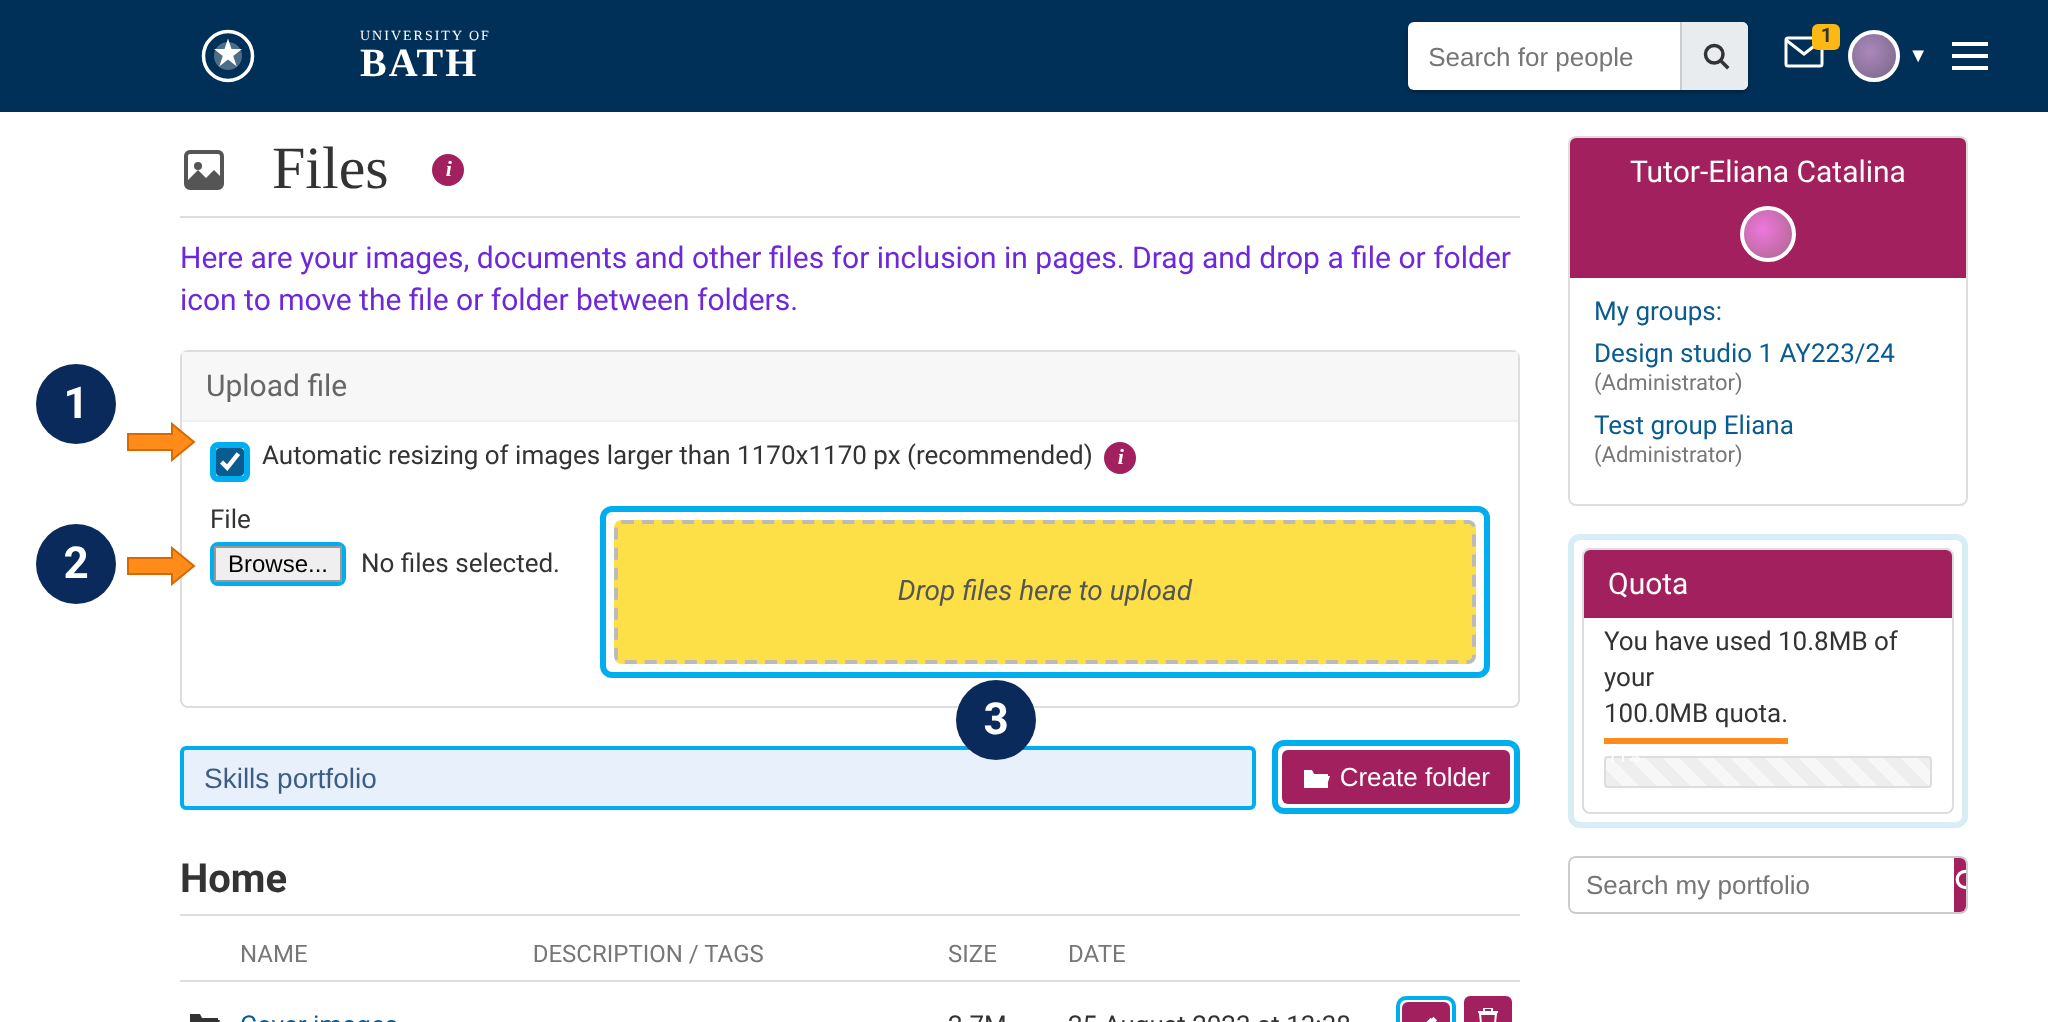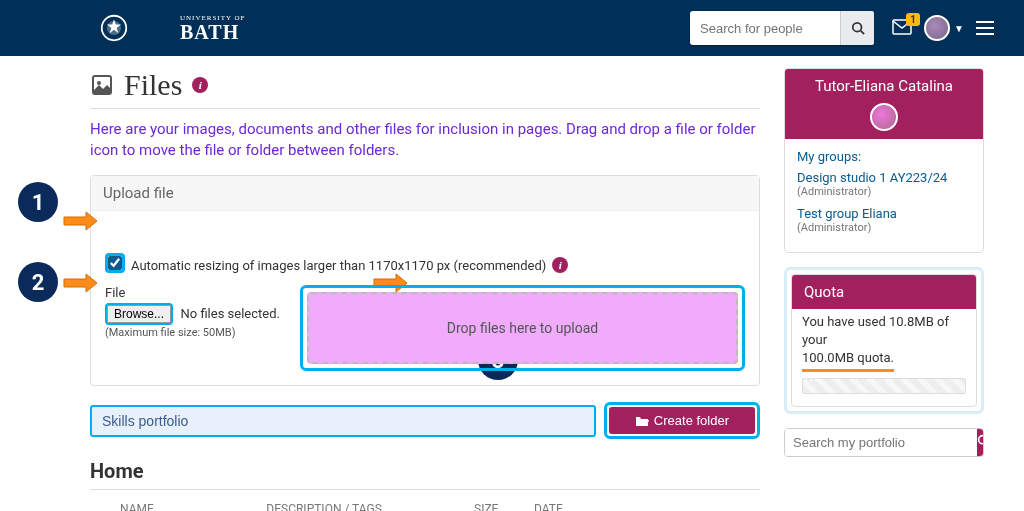--- a/index.html
+++ b/index.html
@@ -8,63 +8,63 @@
 
   
   .header { background: #003057; color: #fff; display: flex; align-items: center; padding: 8px 20px; height: 56px; }
   .logo { display: flex; align-items: center; gap: 8px; margin-left: 80px; }
   .logo-crest { width: 28px; height: 28px; }
   .logo-text { font-family: Georgia, serif; line-height: 1; margin-left: 44px; }
   .logo-top { font-size: 7px; letter-spacing: 1px; }
   .logo-main { font-size: 20px; font-weight: bold; letter-spacing: 1px; }
   .header-spacer { flex: 1; }
   .search-wrap { display: flex; align-items: center; background: #fff; border-radius: 3px; overflow: hidden; height: 34px; box-shadow: 0 1px 2px rgba(0,0,0,0.3); }
-  .search-input { border: none; padding: 6px 10px; width: 150px; font-size: 13px; outline: none; color: #333; }
+  .search-input { border: none; padding: 6px 10px; width: 136px; font-size: 13px; outline: none; color: #333; }
   .search-btn { background: #e9ecef; border: none; width: 34px; height: 34px; cursor: pointer; display: flex; align-items: center; justify-content: center; border-left: 1px solid #ccc; }
   .header-icons { display: flex; align-items: center; gap: 12px; margin-left: 18px; margin-right: 10px; }
   .mail-icon { position: relative; }
   .badge { position: absolute; top: -6px; right: -8px; background: #fdb913; color: #333; font-size: 10px; font-weight: bold; border-radius: 3px; padding: 1px 4px; }
   .avatar-hdr { width: 26px; height: 26px; border-radius: 50%; background: radial-gradient(circle at 40% 40%, #a8b, #768); border: 2px solid #fff; }
   .chev-down { font-size: 10px; color: #fff; }
 
   
   .container { display: flex; gap: 24px; padding: 12px 40px 20px 90px; max-width: 1024px; margin: 0; }
   .main { flex: 1; min-width: 0; }
   .side { width: 200px; flex-shrink: 0; }
 
-  .page-title-row { display: flex; align-items: center; gap: 10px; border-bottom: 1px solid #ddd; padding-bottom: 6px; margin-bottom: 10px; }
+  .page-title-row { display: flex; align-items: center; gap: 22px; border-bottom: 1px solid #ddd; padding-bottom: 6px; margin-bottom: 10px; }
   .page-title { font-family: Georgia, serif; font-size: 30px; font-weight: normal; color: #333; }
   .info-dot { width: 16px; height: 16px; border-radius: 50%; background: #a3205f; color: #fff; font-size: 11px; font-weight: bold; display: inline-flex; align-items: center; justify-content: center; font-style: italic; font-family: Georgia, serif; }
 
   .intro { color: #6d28d9; font-size: 15px; margin-bottom: 14px; line-height: 1.4; }
 
   .upload-panel { border: 1px solid #ddd; border-radius: 4px; margin-bottom: 16px; padding-bottom: 14px; }
   .upload-head { background: #f7f7f7; border-bottom: 1px solid #eee; padding: 8px 12px; color: #666; font-size: 15px; }
   .upload-body { padding: 10px 14px 0; position: relative; }
 
-  .resize-row { display: flex; align-items: flex-end; gap: 6px; font-size: 13px; margin-bottom: 12px; margin-top: 32px; }
+  .resize-row { display: flex; align-items: flex-start; gap: 6px; font-size: 13px; margin-bottom: 12px; }
   .chk-hilite { display: inline-flex; border: 3px solid #00aeef; border-radius: 4px; padding: 0; }
   .chk-hilite input { accent-color: #0a5b8f; width: 14px; height: 14px; }
 
   .file-row { display: flex; gap: 20px; align-items: flex-start; }
   .file-left { flex: 0 0 auto; }
   .file-label { font-size: 13px; margin-bottom: 3px; }
   .browse-hilite { border: 2px solid #00aeef; border-radius: 4px; display: inline-block; padding: 0; }
   .browse-btn { font-size: 12px; padding: 1px 6px; background: #efefef; border: 1px solid #999; cursor: pointer; }
   .no-files { font-size: 13px; margin-left: 4px; }
   .max-note { font-size: 11px; color: #555; margin-top: 1px; }
 
   .dropzone { flex: 1; border: 3px solid #00aeef; border-radius: 6px; padding: 4px; }
-  .dropzone-inner { border: 2px dashed #bbb; border-radius: 4px; background: #f0abfc; height: 72px; display: flex; align-items: center; justify-content: center; color: #555; font-size: 14px; }
+  .dropzone-inner { border: 2px dashed #bbb; border-radius: 4px; background: #fde047; height: 72px; display: flex; align-items: center; justify-content: center; color: #555; font-size: 14px; font-style: italic; }
 
   .folder-row { display: flex; gap: 8px; align-items: center; margin-bottom: 20px; }
   .folder-input { flex: 1; border: 2px solid #00aeef; border-radius: 3px; padding: 6px 10px; background: #e7f0fb; color: #4a6; color:#4a6fa5; font-size: 14px; outline: none; color:#3b5d87;}
   .folder-input::placeholder { color:#3b5d87; }
   .create-hilite { border: 3px solid #00aeef; border-radius: 6px; padding: 2px; }
-  .create-btn { background: #a3205f; color: #fff; border: none; padding: 6px 26px; font-size: 13px; border-radius: 3px; cursor: pointer; display: flex; align-items: center; gap: 5px; justify-content: flex-end; }
+  .create-btn { background: #a3205f; color: #fff; border: none; padding: 6px 10px; font-size: 13px; border-radius: 3px; cursor: pointer; display: flex; align-items: center; gap: 5px; justify-content: flex-end; }
 
   .home-head { font-size: 20px; font-weight: bold; margin-bottom: 6px; border-bottom: 1px solid #ddd; padding-bottom: 6px; }
 
   table.files { width: 100%; border-collapse: collapse; font-size: 13px; }
   table.files th { text-align: left; color: #777; font-weight: normal; font-size: 12px; padding: 6px 4px; border-bottom: 1px solid #ddd; }
   table.files td { padding: 7px 4px; border-bottom: 1px solid #eee; vertical-align: middle; }
   .folder-icon { font-size: 15px; color: #333; }
   .row-actions { display: flex; gap: 4px; justify-content: flex-end; }
   .act { width: 24px; height: 24px; border-radius: 3px; display: inline-flex; align-items: center; justify-content: center; color: #fff; font-size: 11px; }
   .act.edit { background: #a3205f; }
@@ -195,21 +195,20 @@
 
         <div class="file-row">
           <div class="file-left">
             <div class="file-label">File</div>
             <div>
               <span class="browse-hilite">
                 <button class="browse-btn">Browse...</button>
               </span>
               <span class="no-files">No files selected.</span>
             </div>
-            <div class="max-note">(Maximum file size: 50MB)</div>
           </div>
           <div class="dropzone">
             <div class="dropzone-inner">
               <span>Drop files here to upload</span>
             </div>
           </div>
         </div>
 
       </div>
     </div>

